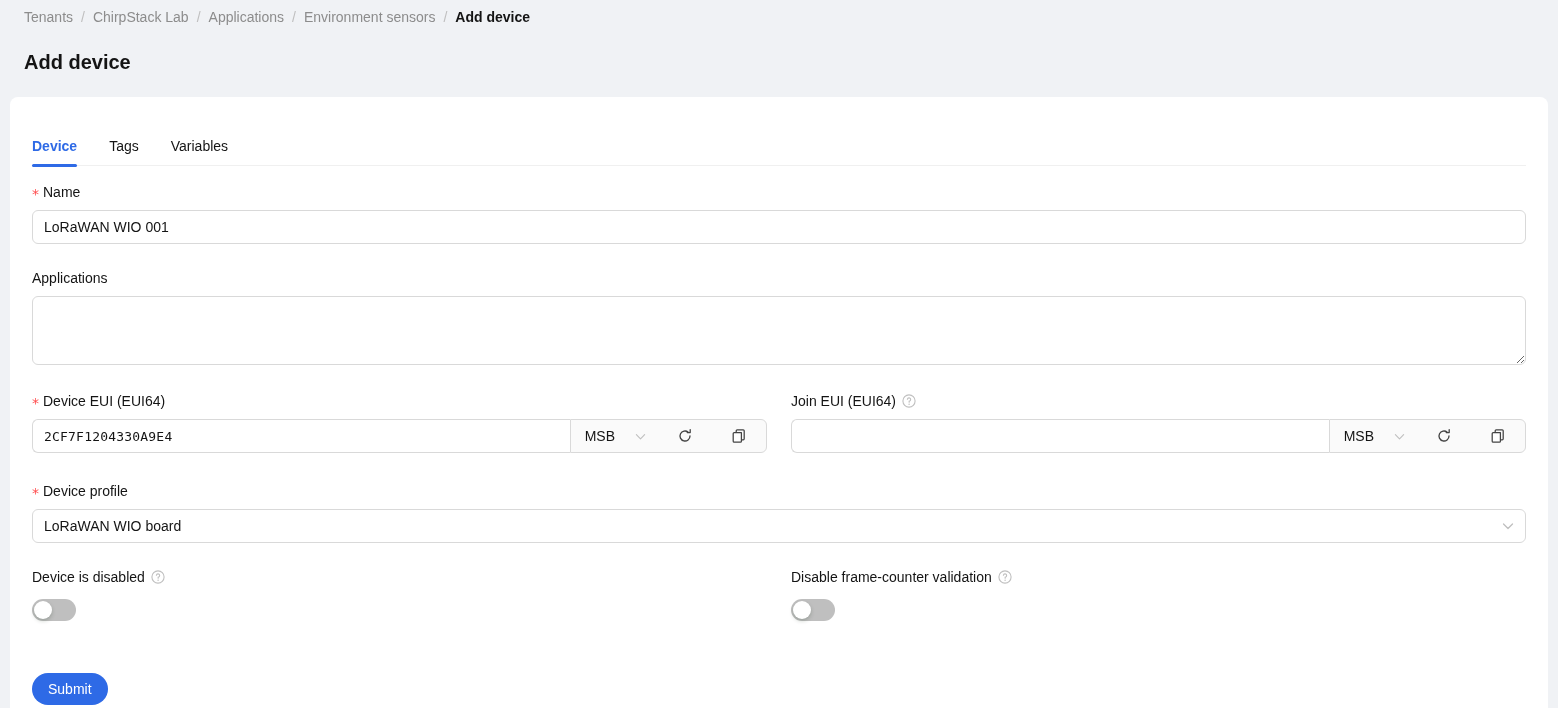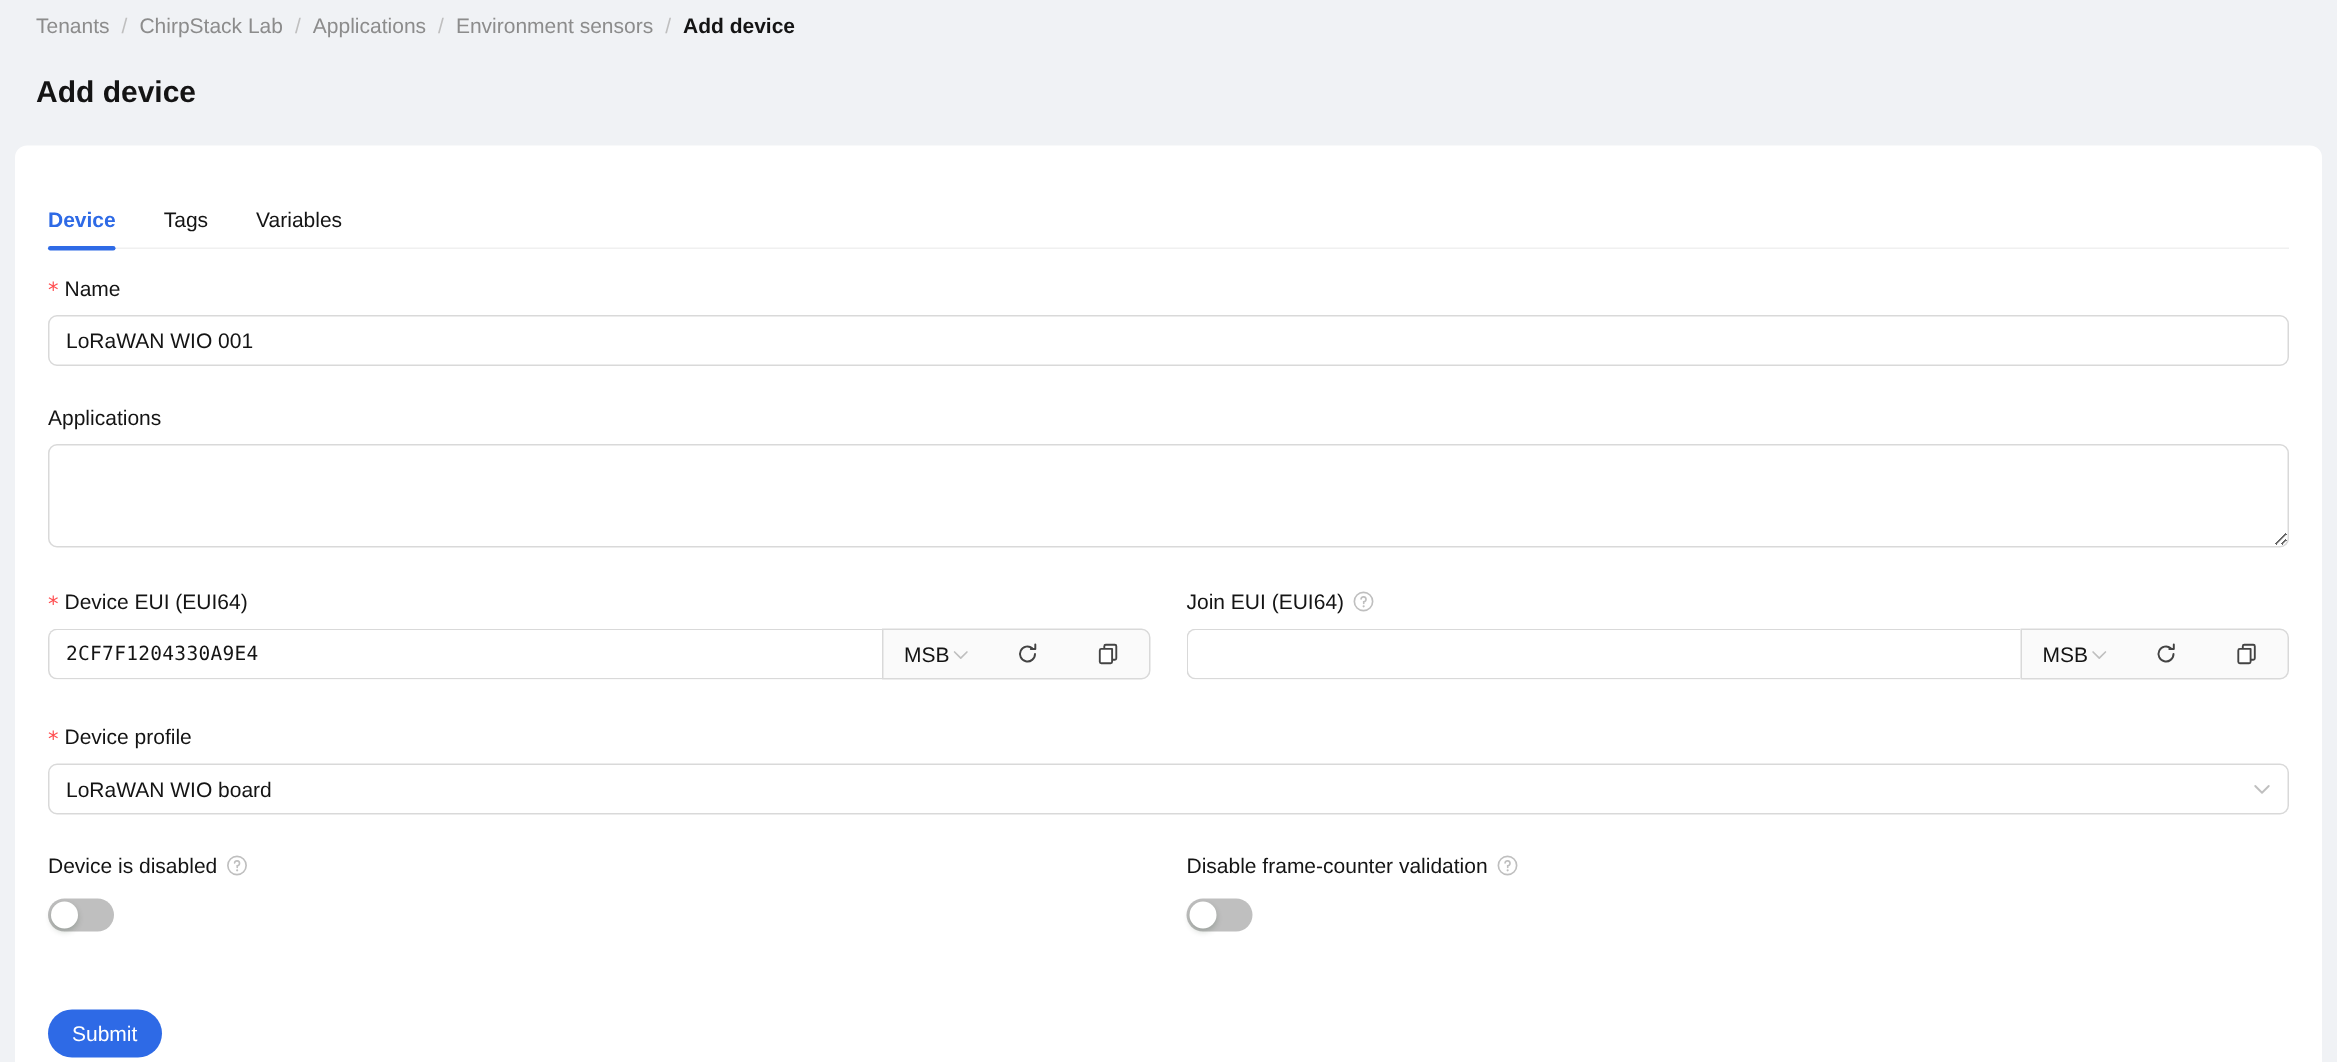--- a/index.html
+++ b/index.html
@@ -114,21 +114,21 @@
     letter-spacing: 0.2px;
   }
   .group-addon {
     display: flex; align-items: center;
     border: 1px solid #d9d9d9; border-left: 1px solid #d9d9d9;
     border-radius: 0 6px 6px 0;
     background: #fafafa;
     padding: 0;
   }
   .addon-select {
-    display: flex; align-items: center; gap: 2px;
+    display: flex; align-items: center; gap: 20px;
     padding: 0 12px 0 14px; height: 100%;
     font-size: 14px; color: #141414; cursor: pointer;
     background: transparent; border: none;
     font-family: "Liberation Sans", sans-serif;
   }
   .addon-btn {
     display: flex; align-items: center; justify-content: center;
     width: 54px; height: 100%;
     background: transparent; border: none; cursor: pointer;
     color: #434343;

